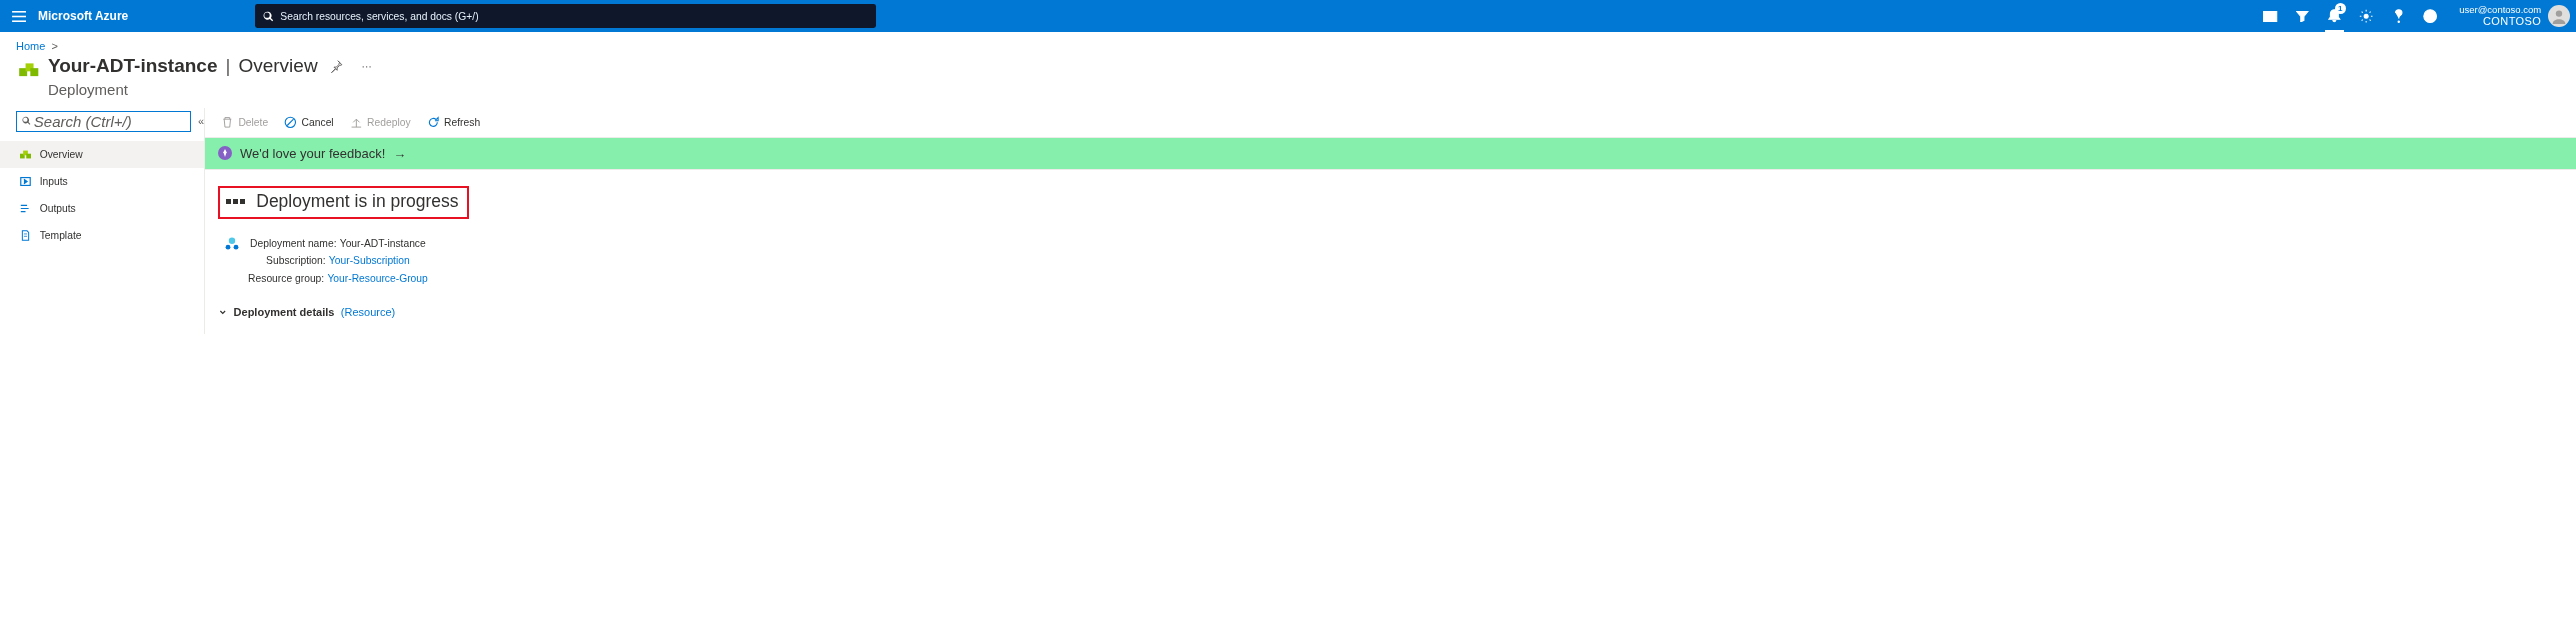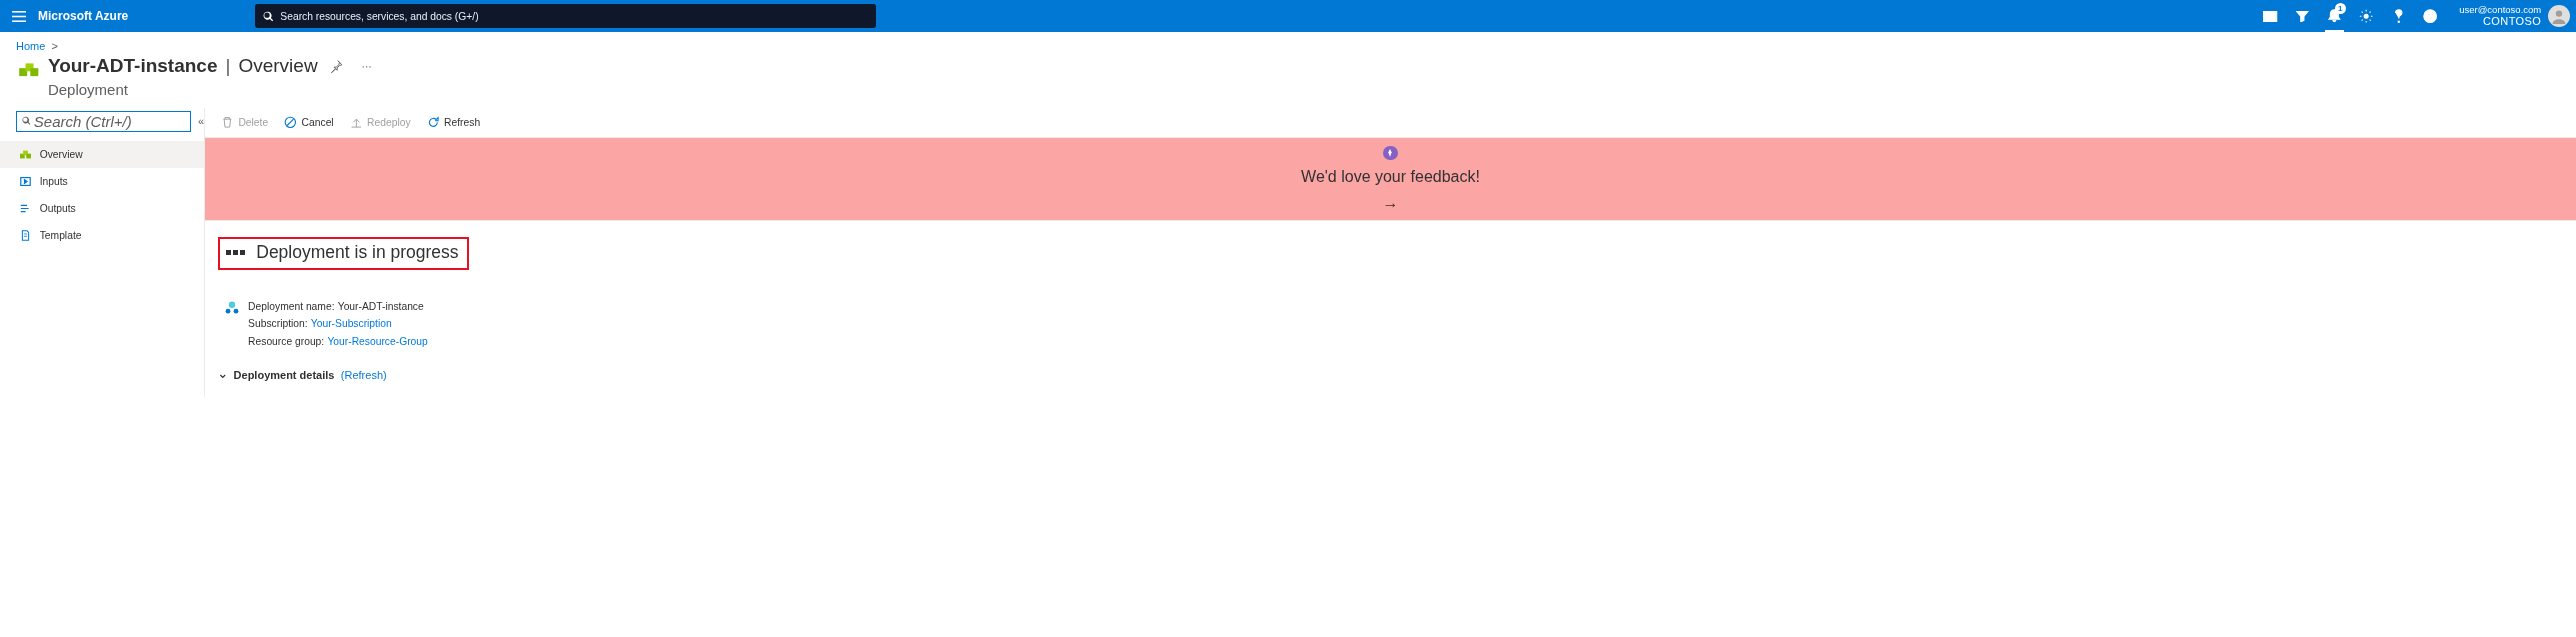--- a/index.html
+++ b/index.html
@@ -49,37 +49,37 @@
   .side-search { flex: 1; height: 20.7px; border: 1.6px solid #0078d4; display: flex; align-items: center; padding: 0 4.8px; }
   .side-search svg { fill: #605e5c; margin-right: 3.2px; }
   .side-search input { border: none; outline: none; font-size: 15px; width: 100%; font-style: italic; color: #323130; }
   .side-search input::placeholder { color: #605e5c; font-style: italic; }
   .collapse-btn { cursor: pointer; color: #605e5c; font-size: 11px; }
   .side-item { height: 27px; display: flex; align-items: center; padding: 0 6.4px; cursor: pointer; font-size: 10.3px; gap: 8px; margin-left: -16px; padding-left: 19px; }
   .side-item.active { background: #f3f2f1; }
   .side-item .icn { width: 12.7px; height: 12.7px; display: flex; align-items: center; justify-content: center; }
 
   
-  .main { flex: 1; border-left: 0.8px solid #edebe9; }
+  .main { flex: 1; border-left: 0.8px solid #edebe9; text-align: center; }
   .cmdbar { height: 30px; border-bottom: 0.8px solid #edebe9; display: flex; align-items: center; padding: 0 9.5px; gap: 3.2px; }
   .cmd { display: flex; align-items: center; gap: 4.8px; padding: 0 6.4px; height: 24px; cursor: pointer; font-size: 10.3px; color: #323130; }
   .cmd.disabled { color: #a19f9d; }
   .cmd svg { width: 12.7px; height: 12.7px; }
 
-  .feedback-bar { background: #fca5a5; border-bottom: 0.8px solid #edebe9; padding: 8px 12.7px; display: flex; align-items: center; gap: 8px; font-size: 16px; flex-direction: column; }
+  .feedback-bar { background: #86efac; border-bottom: 0.8px solid #edebe9; padding: 8px 12.7px; display: flex; align-items: center; gap: 8px; font-size: 13px; }
   .feedback-bar .circle { width: 14.3px; height: 14.3px; border-radius: 50%; background: #8661c5; display: flex; align-items: center; justify-content: center; }
   .feedback-bar .circle svg { fill: #fff; width: 8px; height: 8px; }
 
   .content { padding: 16px 12.7px; }
   .status-row { display: flex; align-items: center; gap: 11px; border: 2.4px solid #e81123; padding: 3.2px 8px 4.8px 6.4px; width: fit-content; }
   .dots { display: flex; gap: 2.4px; }
   .dots span { width: 4.8px; height: 4.8px; background: #323130; }
   .status-text { font-size: 17.5px; font-weight: 400; }
 
-  .detail-grid { display: flex; gap: 127px; margin-top: 28px; margin-left: 6.4px; }
+  .detail-grid { display: flex; gap: 127px; margin-top: 16px; margin-left: 6.4px; }
   .detail-col { font-size: 10.3px; line-height: 1.7; }
   .detail-col .lbl { color: #323130; margin-right: 3.2px; }
   .detail-col a { color: #0078d4; text-decoration: none; }
   .adt-icon { width: 16px; height: 16px; margin-right: 8px; flex-shrink: 0; margin-top: 1.6px; }
   .detail-left { display: flex; }
 
   .dep-details { margin-top: 19px; display: flex; align-items: center; gap: 6.4px; font-size: 11px; cursor: pointer; }
   .dep-details .chev { transform: rotate(0deg); }
   .dep-details .bold { font-weight: 600; }
   .dep-details a { color: #0078d4; text-decoration: none; font-weight: 400; }
@@ -298,18 +298,18 @@
             <div><span class="lbl">Resource group:</span><a href="#">Your-Resource-Group</a></div>
           </div>
         </div>
       </div>
 
       <div class="dep-details">
         <svg class="chev" width="9.5" height="9.5" viewBox="0 0 12 12" fill="none" stroke="#323130" stroke-width="1.5">
             <path d="M3 5l3 3 3-3"></path>
           </svg>
         <span class="bold">Deployment details</span>
-        <a href="#">(Refresh)</a>
+        <a href="#">(Resource)</a>
       </div>
     </div>
   </div>
 </div>
 
 
 </body></html>

